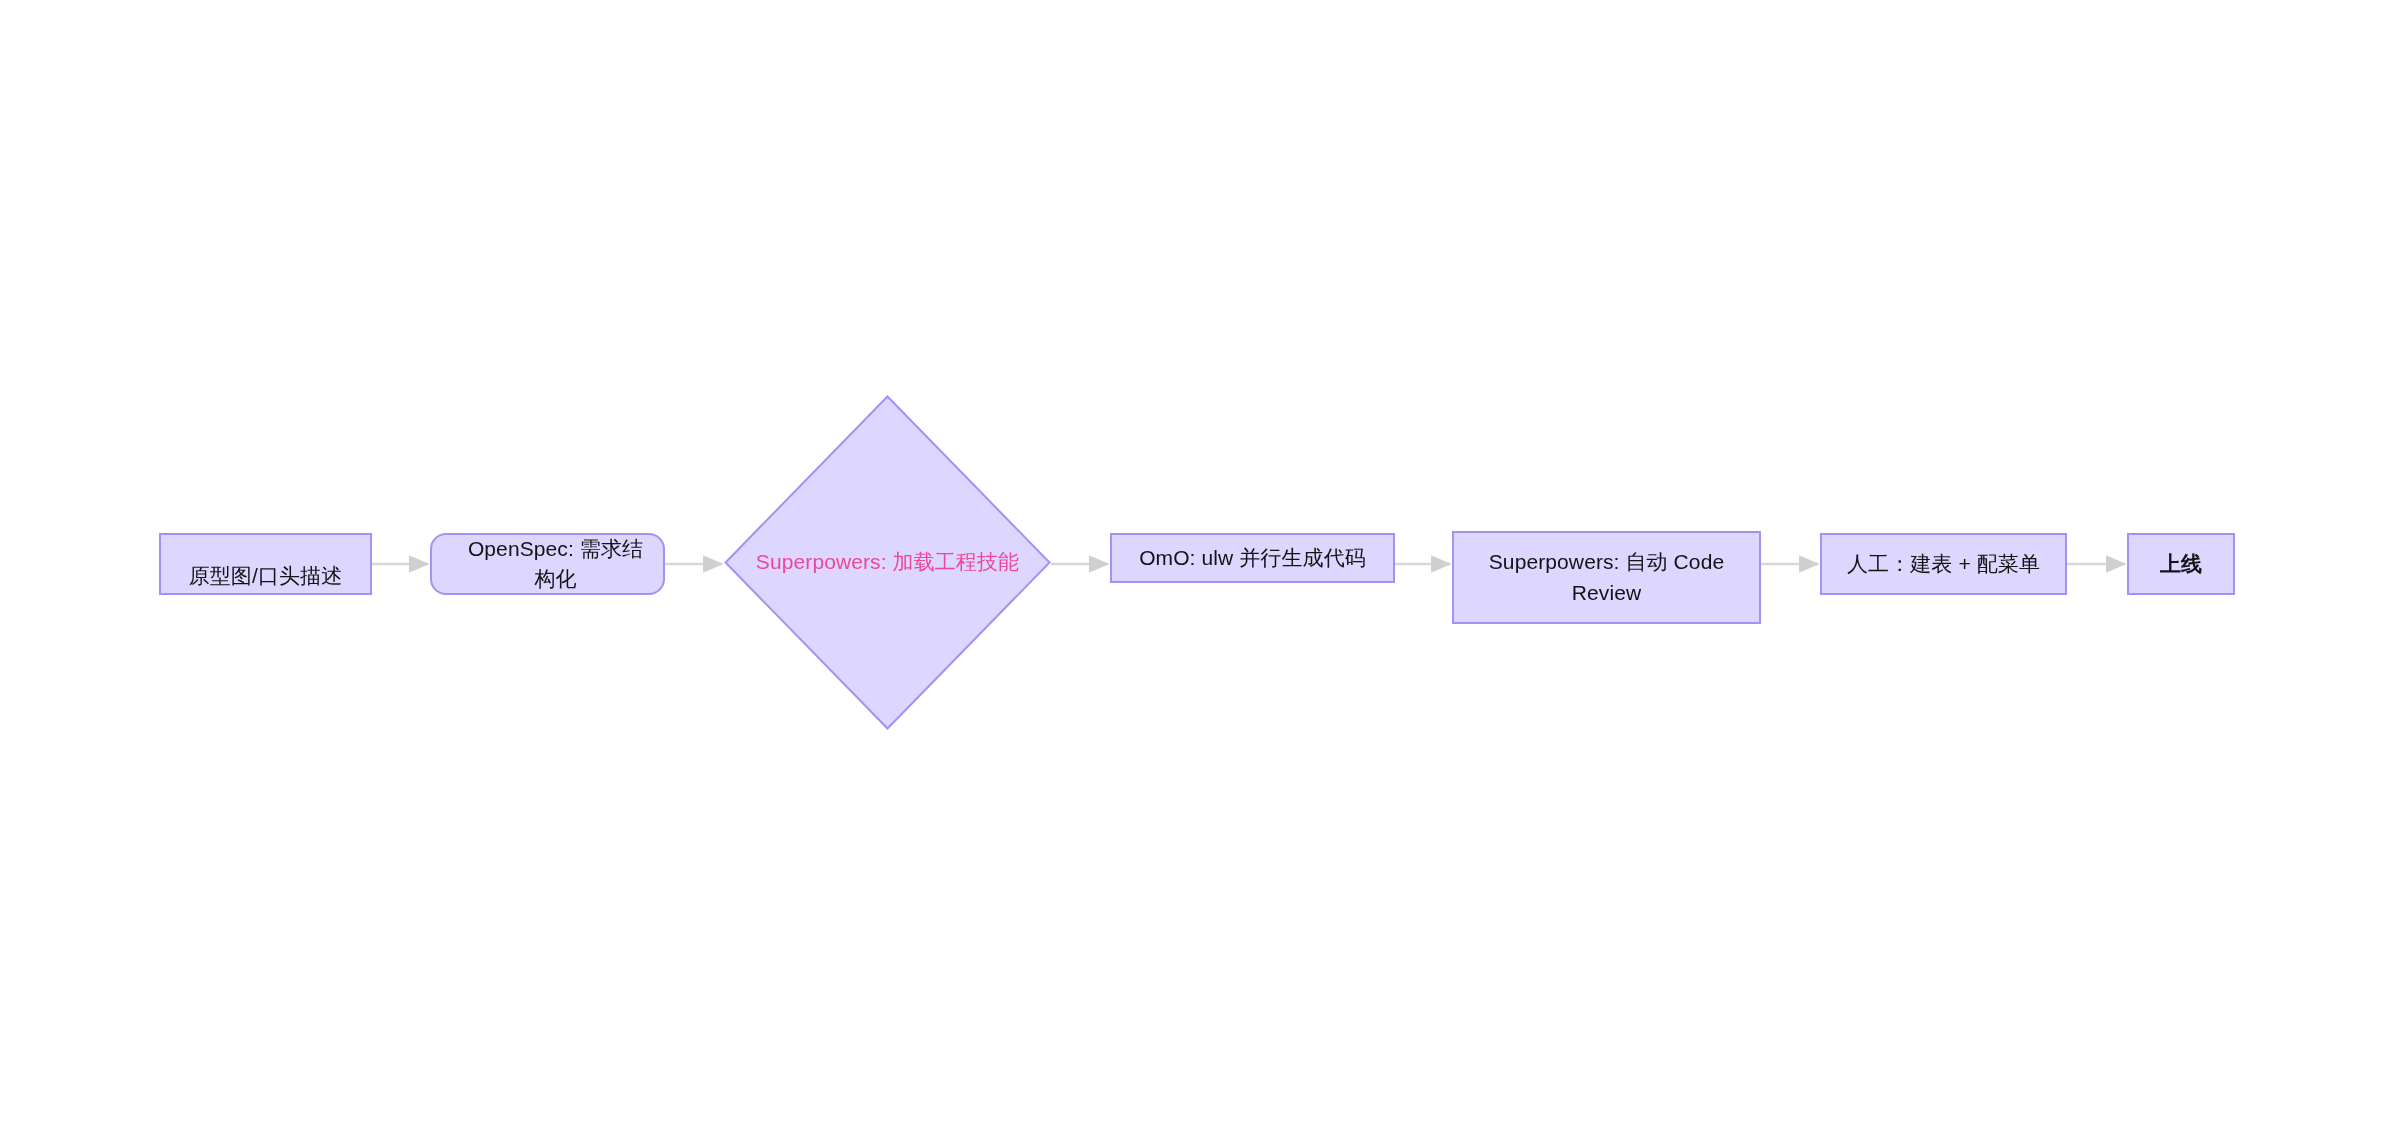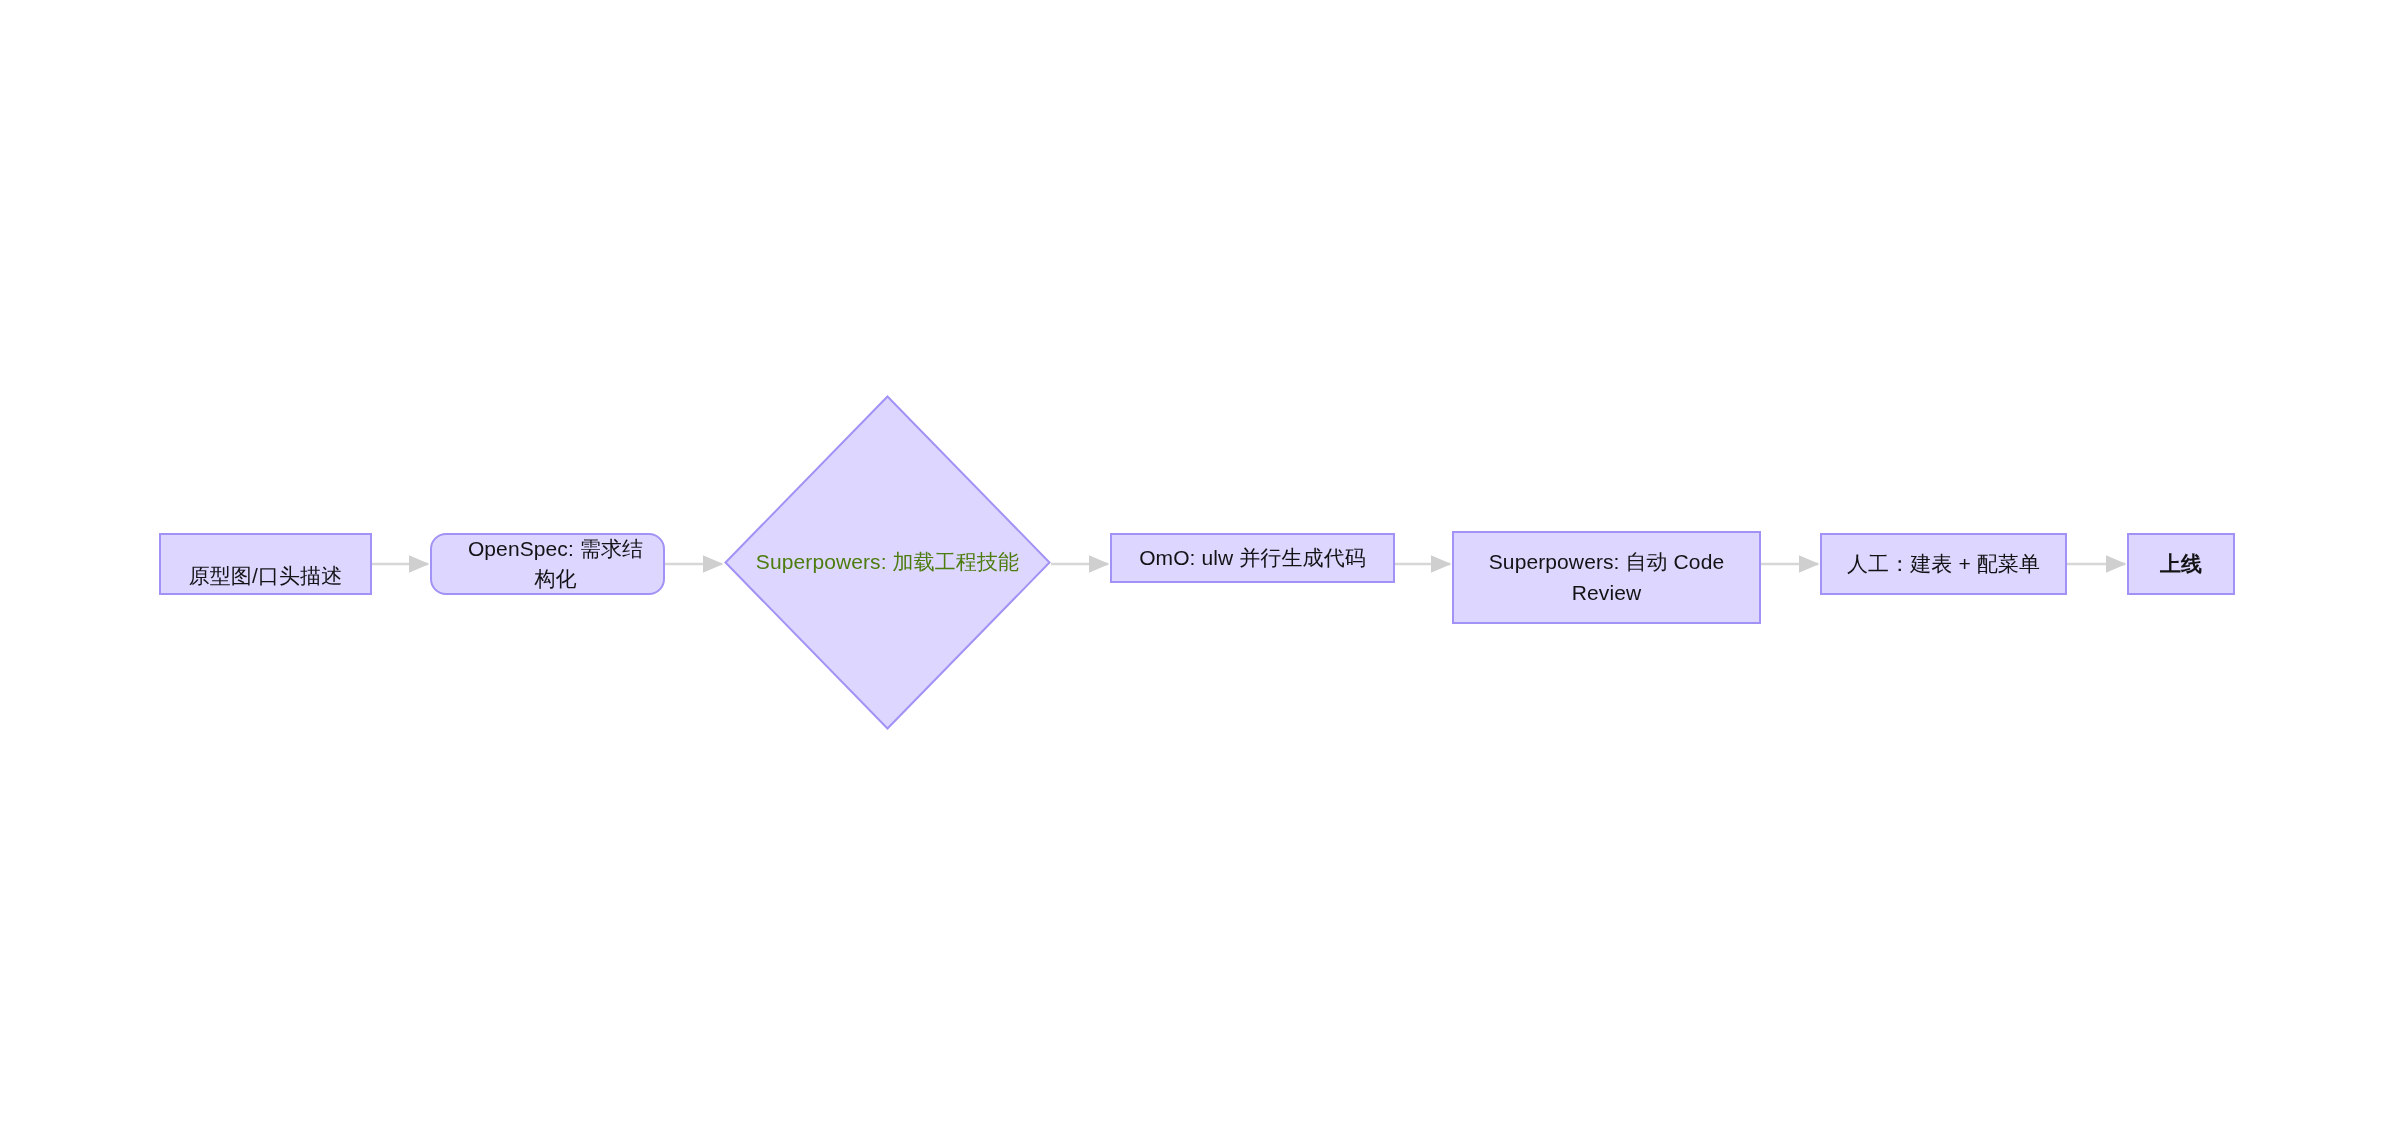--- a/index.html
+++ b/index.html
@@ -60,21 +60,21 @@
   .diamond-shape {
     position: absolute;
     left: 0;
     top: 0;
     width: 100%;
     height: 100%;
   }
   .diamond-label {
     position: relative;
     z-index: 2;
-    color: #4d7c0f;
+    color: #ec4899;
     font-size: 21px;
     line-height: 1.45;
     text-align: center;
     white-space: pre-line;
     letter-spacing: 0.1px;
   }
 </style>
 </head>
 <body>
 

